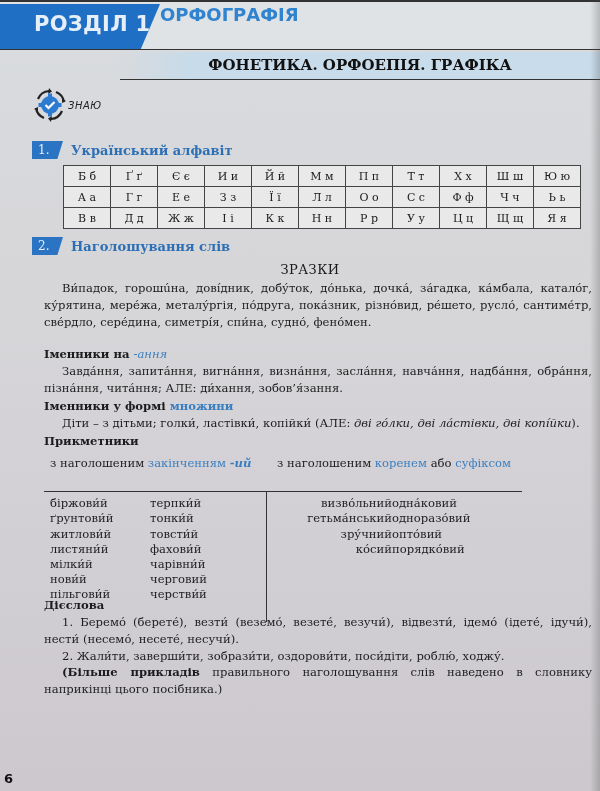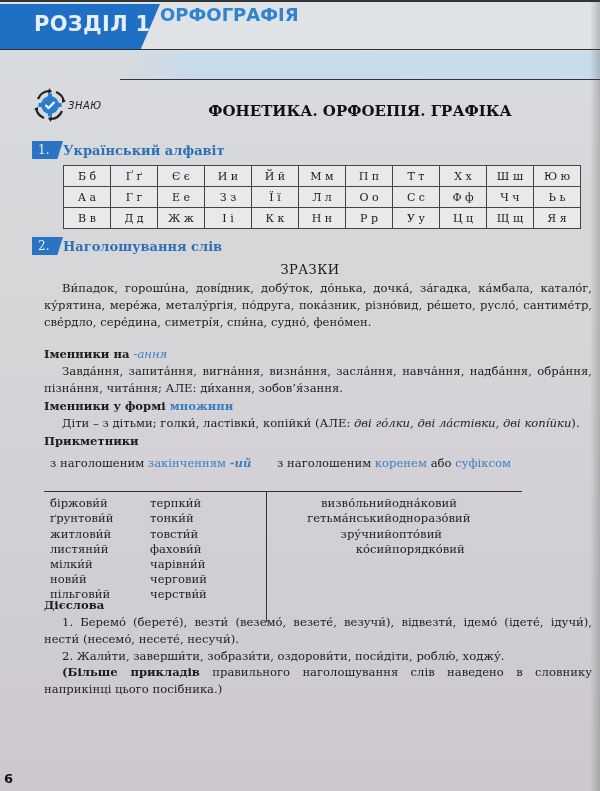--- a/index.html
+++ b/index.html
@@ -33,39 +33,39 @@
     font-family: "DejaVu Sans", sans-serif; font-weight: bold;
     font-size: 18px; line-height: 20px; color: #2f83cf;
   }
   .section-band {
     position: absolute; left: 120px; top: 52px; width: 480px; height: 28px;
     background: linear-gradient(90deg, rgba(200,220,235,0) 0%, #c7dbea 15%, #c9dcea 100%);
     border-bottom: 1.5px solid #333;
   }
   .section-band span {
     position: absolute; left: 0; right: 0; top: 4px; text-align: center;
-    font-weight: bold; font-size: 15px; color: #111; margin-top: 46px;
+    font-weight: bold; font-size: 15px; color: #111;
   }
 
   
   .znayu { position: absolute; left: 32px; top: 87px; display: flex; align-items: center; }
   .znayu-icon { width: 36px; height: 36px; }
   .znayu-label {
     margin-left: 0; font-family: "DejaVu Sans", sans-serif; font-style: italic;
     font-size: 10px; color: #222; letter-spacing: 0.5px;
   }
 
   
   .num-head { position: absolute; left: 32px; display: flex; align-items: center; }
   .num-badge {
     width: 31px; height: 18px; background: #2a74c3;
     clip-path: polygon(0 0, 100% 0, 82% 100%, 0 100%);
     color: #e7eef6; font-size: 12px; padding-left: 6px; line-height: 18px;
   }
-  .num-title { font-weight: bold; font-size: 13px; color: #2c6fb5; }
+  .num-title { margin-left: 8px; font-weight: bold; font-size: 13px; color: #2c6fb5; }
   .num-title.plain { font-weight: bold; }
 
   
   .alpha-table {
     position: absolute; left: 63px; top: 165px; border-collapse: collapse;
     background: #e9e9ea;
   }
   .alpha-table td {
     border: 1px solid #444; width: 47px; height: 21px; text-align: center;
     font-size: 11px; color: #1a1a1a; padding: 0;

